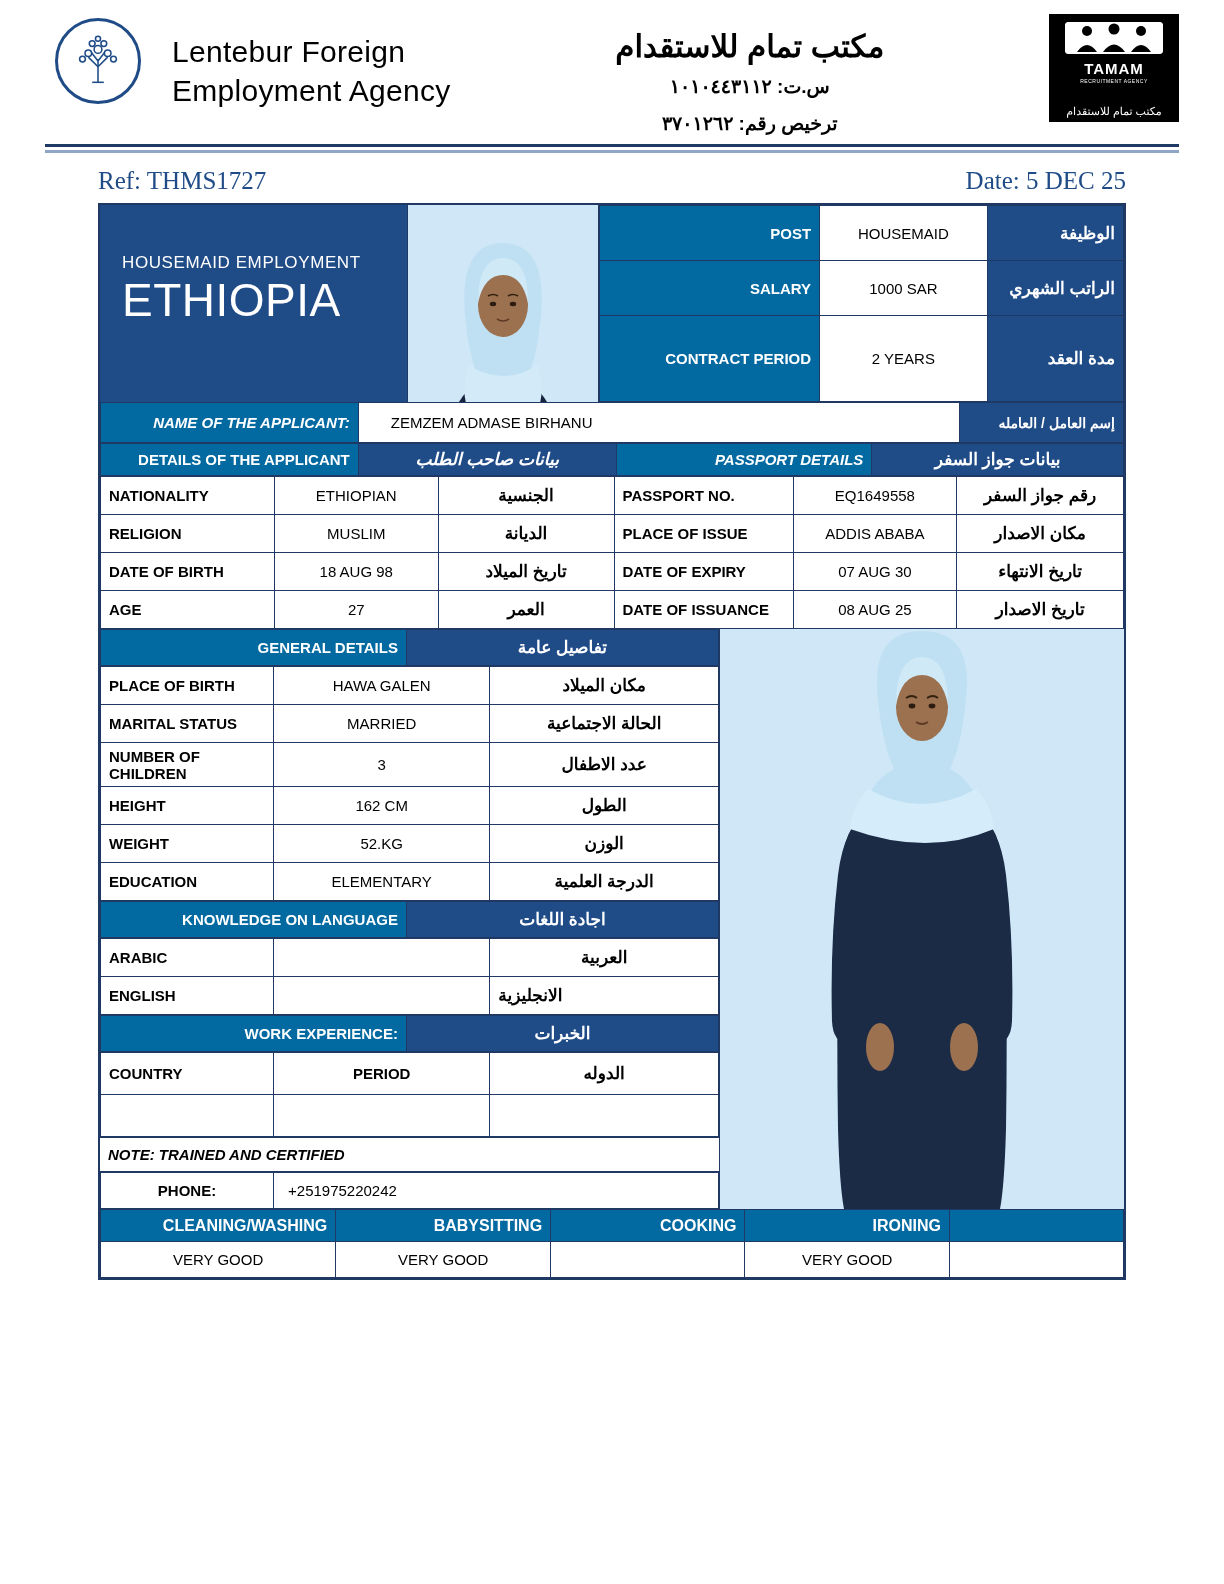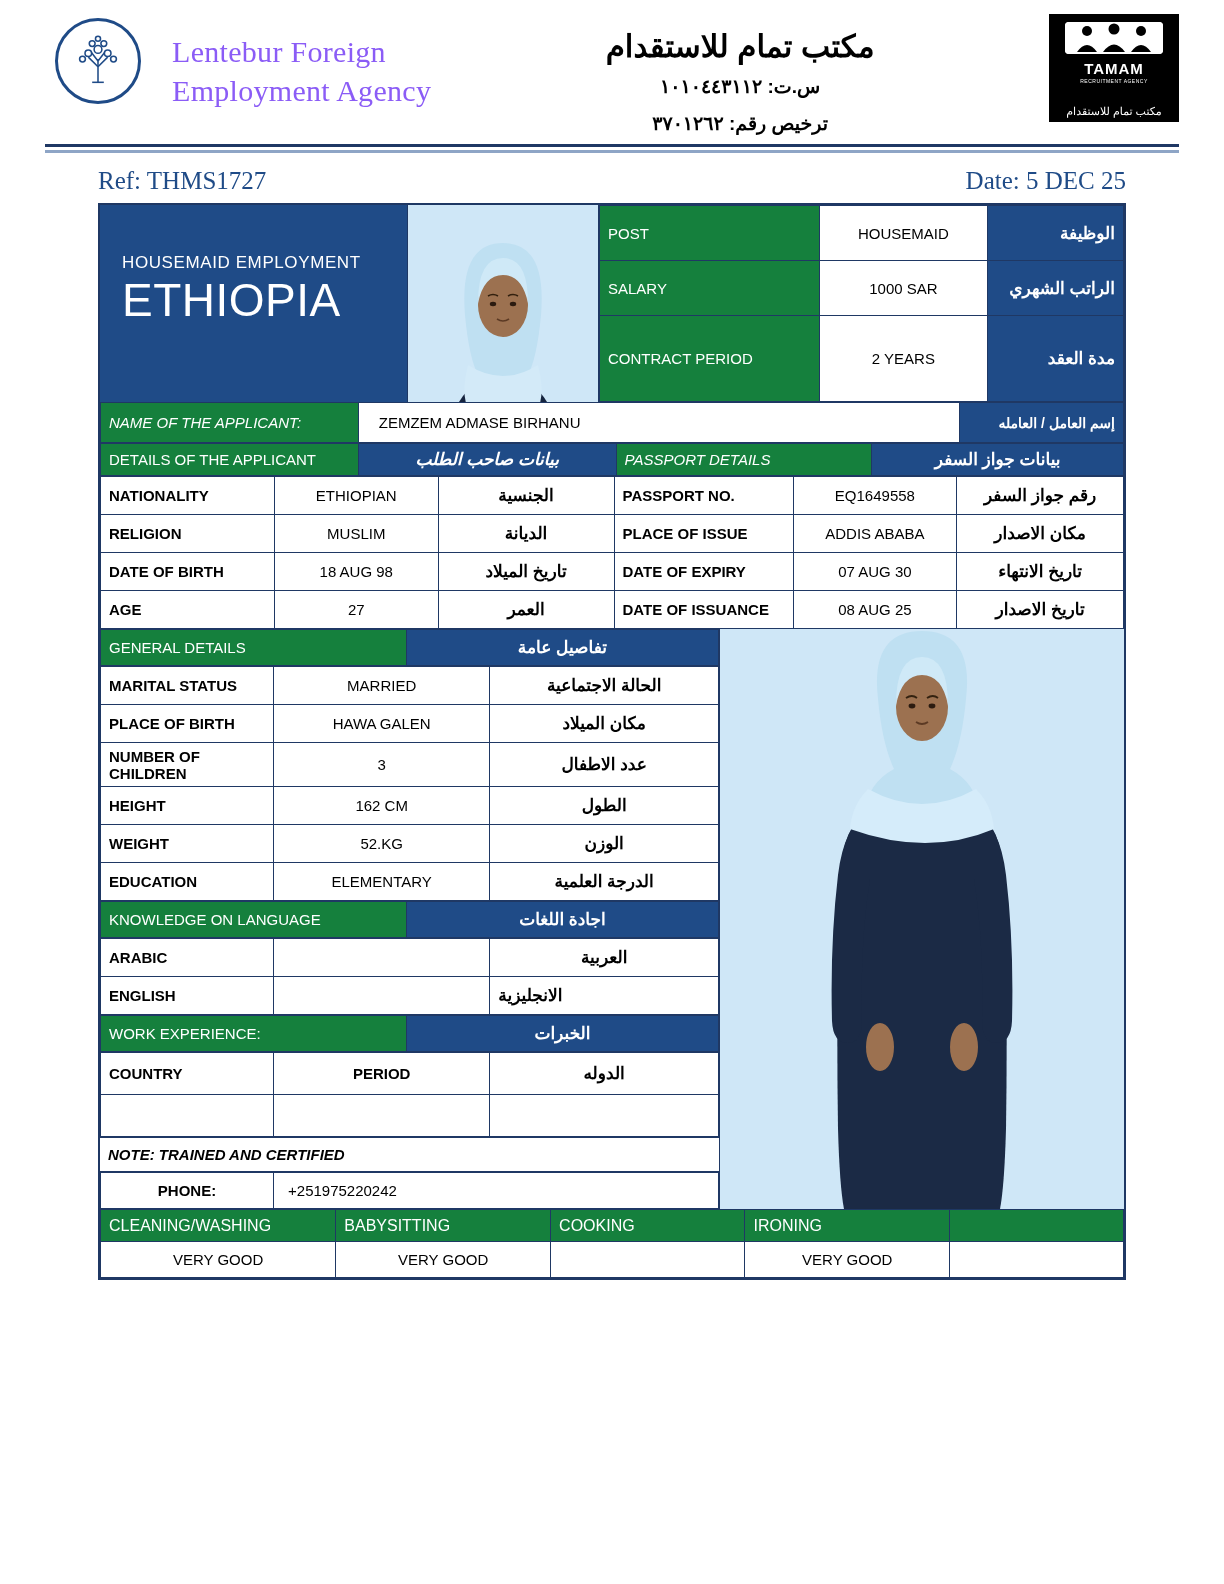--- a/index.html
+++ b/index.html
@@ -65,24 +65,24 @@
   .logo-tree {
     position: absolute;
     left: 50%;
     top: 12px;
     transform: translateX(-50%);
     width: 62px;
     height: 62px;
   }
   .agency-name {
     margin-left: 22px;
-    font-family: Liberation Serif, serif;
+    font-family: Liberation Sans, sans-serif;
     font-size: 30px;
     line-height: 1.3;
-    color: #8b5cf6;
+    color: #000000;
     font-weight: normal;
     padding-top: 22px;
     letter-spacing: .3px;
   }
   .header-ar {
     flex: 1;
     text-align: center;
     padding-top: 18px;
     direction: rtl;
   }
@@ -179,23 +179,24 @@
     padding: 3px 8px;
     font-size: 15px;
     vertical-align: middle;
     box-sizing: border-box;
   }
   .navy {
     background: #1f4b87;
     color: #fff;
   }
   .navy2 {
-    background: #15803d;
+    background: #0369a1;
     color: #fff;
-    font-weight: normal;
+    font-weight: bold;
+    text-align: right;
   }
   .ar {
     direction: rtl;
     text-align: right;
     font-weight: bold;
     font-size: 17px;
   }
   .ctr { text-align: center; }
   .bold { font-weight: bold; }
 
@@ -376,21 +377,21 @@
           </tr>
         </tbody>
           </table>
       </div>
     </div>
 
     <table>
       <tbody>
           <tr class="name-row">
         <td class="navy2" style="width:25.2%;font-style:italic">NAME OF THE APPLICANT:</td>
-        <td style="width:58.8%;padding-left:20px">ZEMZEM ADMASE BIRHANU</td>
+        <td style="width:58.8%;padding-left:32px">ZEMZEM ADMASE BIRHANU</td>
         <td class="navy ar" style="width:16%;font-size:14px">إسم العامل / العامله</td>
       </tr>
     </tbody>
       </table>
 
     <table>
       <tbody>
           <tr class="details-head">
         <td class="navy2" style="width:25.2%">DETAILS OF THE APPLICANT</td>
         <td class="navy ar" style="width:25.2%;text-align:center;font-style:italic">بيانات صاحب الطلب</td>
@@ -446,28 +447,28 @@
               <tr>
             <td class="navy2" style="width:49.5%;height:36px">GENERAL DETAILS</td>
             <td class="navy ar" style="width:50.5%;text-align:center">تفاصيل عامة</td>
           </tr>
         </tbody>
           </table>
 
         <table>
           <tbody>
               <tr>
+            <td class="bold" style="width:28%;height:38px">PLACE OF BIRTH</td>
+            <td class="ctr" style="width:35%">HAWA GALEN</td>
+            <td class="ar" style="width:37%;text-align:center">مكان الميلاد</td>
+          </tr>
+          <tr>
             <td class="bold" style="height:38px">MARITAL STATUS</td>
             <td class="ctr">MARRIED</td>
             <td class="ar" style="text-align:center">الحالة الاجتماعية</td>
-          </tr>
-          <tr>
-            <td class="bold" style="width:28%;height:38px">PLACE OF BIRTH</td>
-            <td class="ctr" style="width:35%">HAWA GALEN</td>
-            <td class="ar" style="width:37%;text-align:center">مكان الميلاد</td>
           </tr>
           <tr>
             <td class="bold" style="height:44px">NUMBER OF CHILDREN</td>
             <td class="ctr">3</td>
             <td class="ar" style="text-align:center">عدد الاطفال</td>
           </tr>
           <tr>
             <td class="bold" style="height:38px">HEIGHT</td>
             <td class="ctr">162  CM</td>
             <td class="ar" style="text-align:center">الطول</td>

